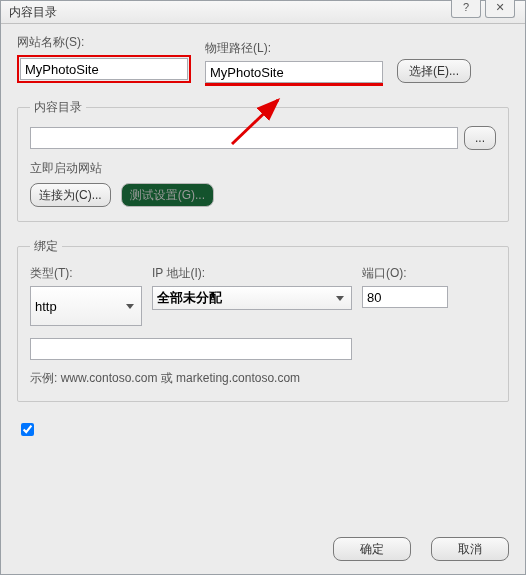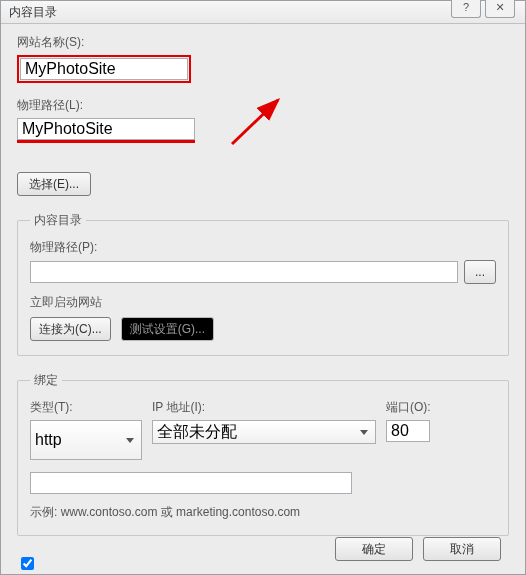--- a/index.html
+++ b/index.html
@@ -53,31 +53,31 @@
     box-sizing: border-box;
   }
   .label {
     display: block;
     margin-bottom: 4px;
     color: #555;
   }
   .row-top {
     display: flex;
     gap: 14px;
-    flex-direction: column;
+    align-items: flex-end;
   }
   .col { flex: 0 0 auto; }
   .input, .select {
     border: 1px solid #abadb3;
     background: #fff;
     height: 22px;
     padding: 0 4px;
     box-sizing: border-box;
     font-family: inherit;
-    font-size: 16px;
+    font-size: 13px;
   }
   .site-name-box {
     border: 2px solid #e10000;
     padding: 1px;
     display: inline-block;
   }
   .site-name-box .input { border: 1px solid #abadb3; width: 168px; }
   .apppool-wrap { position: relative; }
   .apppool-input { width: 178px; }
   .underline-red {
@@ -87,31 +87,31 @@
     bottom: -6px;
     height: 3px;
     background: #e10000;
   }
   .btn {
     height: 24px;
     min-width: 74px;
     padding: 0 8px;
     border: 1px solid #7a7a7a;
     background: linear-gradient(#f9f9f9, #e3e3e3);
-    border-radius: 3px;
+    border-radius: 8px;
     font-family: inherit;
     font-size: 12px;
     color: #333;
     box-sizing: border-box;
     cursor: pointer;
   }
   .btn:disabled {
     color: #9b9b9b;
     border-color: #b8b8b8;
-    background: #000000;
+    background: #14532d;
     cursor: default;
   }
   .btn.small { min-width: 32px; padding: 0; }
   fieldset.group {
     border: 1px solid #c8c8c8;
     border-radius: 2px;
     margin: 16px 0 2px 0;
     padding: 10px 12px 14px 12px;
     background: #ececec;
   }
@@ -123,36 +123,36 @@
   .phys-row {
     display: flex;
     align-items: center;
     gap: 6px;
   }
   .phys-row .input { flex: 1 1 auto; width: 290px; }
   .passthrough-label { margin: 10px 0 6px 0; color: #555; }
   .conn-row { display: flex; gap: 10px; }
   .bind-row1 { display: flex; gap: 10px; }
   .type-select { width: 112px; height: 40px; }
-  .ip-select { width: 224px; height: 24px; }
-  .port-input { width: 44px; }
+  .ip-select { width: 200px; height: 24px; font-weight: bold; }
+  .port-input { width: 86px; }
   .host-input { width: 322px; }
   .example { margin-top: 10px; color: #555; }
   .start-row {
     margin-top: 18px;
     display: flex;
     align-items: center;
     gap: 6px;
   }
   .footer {
     position: absolute;
-    right: 24px;
+    right: 16px;
     bottom: 14px;
     display: flex;
-    gap: 10px;
+    gap: 20px;
   }
   .footer .btn { min-width: 78px; }
 
   
   .select-wrap {
     position: relative;
     display: inline-block;
   }
   .select-wrap::after {
     content: "";
@@ -219,21 +219,20 @@
         <marker id="ah" markerWidth="10" markerHeight="10" refX="7" refY="3" orient="auto">
           <path d="M0,0 L8,3 L0,6 Z" fill="#e10000"></path>
         </marker>
       </defs>
       <line x1="10" y1="50" x2="56" y2="6" stroke="#e10000" stroke-width="3" marker-end="url(#ah)"></line>
     </svg>
 
     <fieldset class="group">
       <legend>内容目录</legend>
 
-      <span class="label">物理路径(P):</span>
       <div class="phys-row">
         <input class="input" type="text" value="" style="">
         <button class="btn small">...</button>
       </div>
 
       <div class="passthrough-label">立即启动网站</div>
       <div class="conn-row">
         <button class="btn">连接为(C)...</button>
         <button class="btn" disabled="">测试设置(G)...</button>
       </div>

